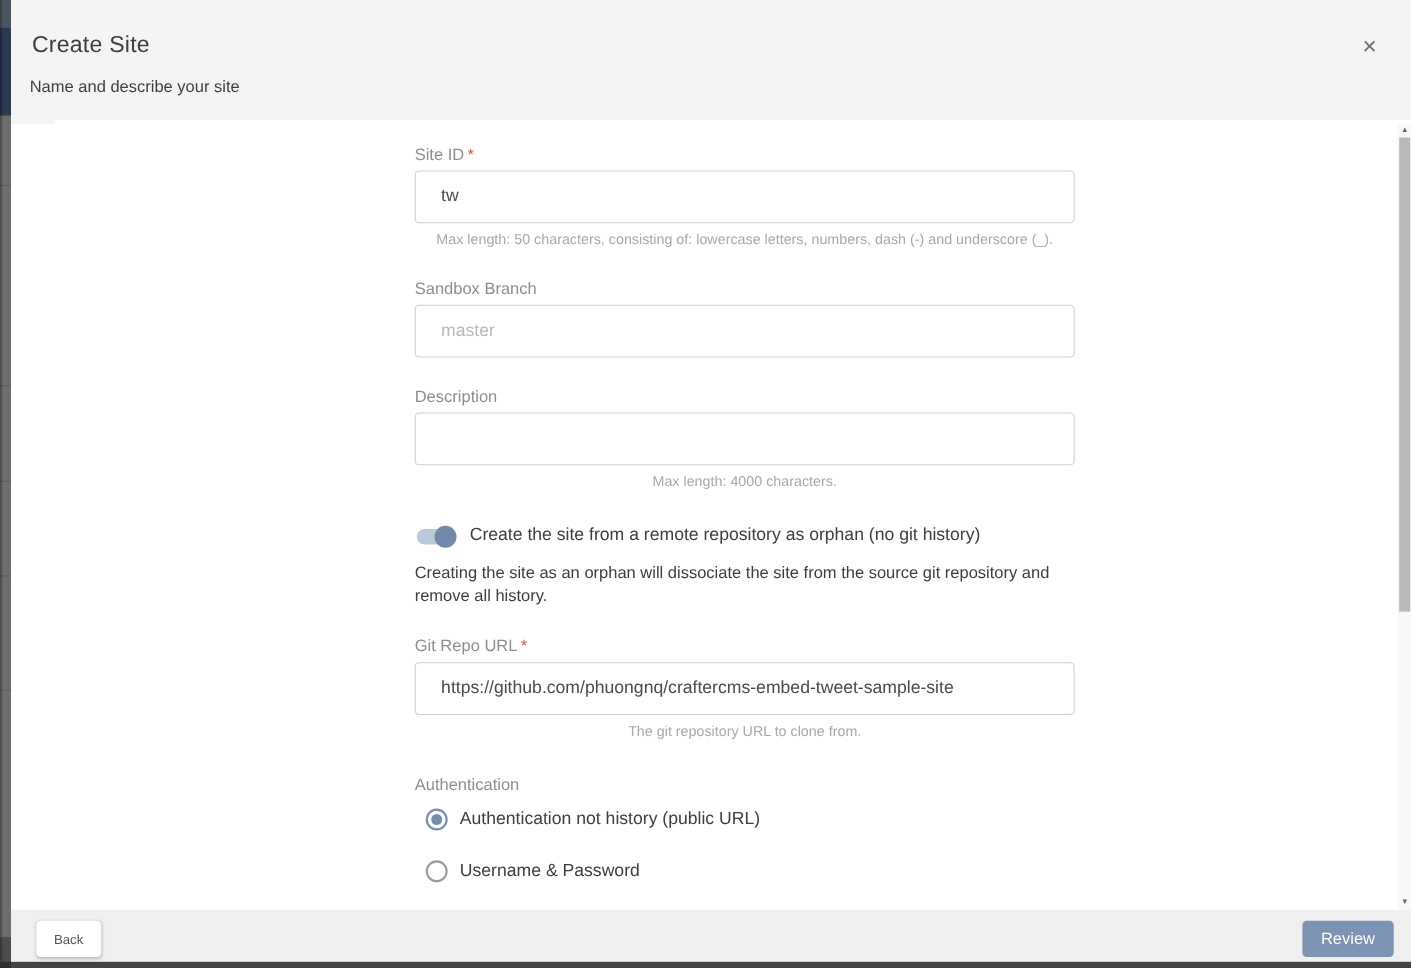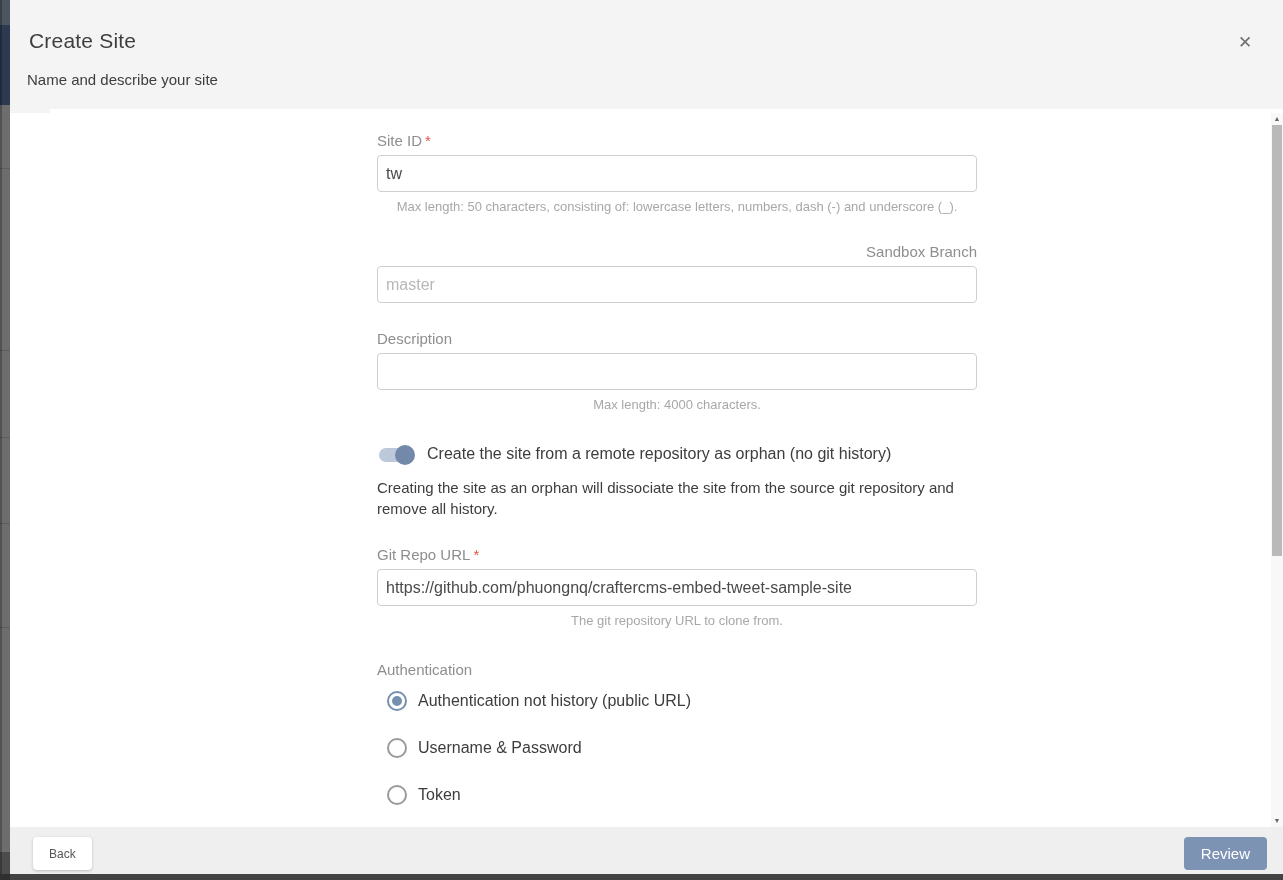--- a/index.html
+++ b/index.html
@@ -29,28 +29,28 @@
   .modal-subtitle { position:absolute; left:17px; top:71px; font-size:15px; color:#3e3e3e; }
   .close-btn { position:absolute; right:26px; top:31px; width:24px; height:24px; border:none; background:transparent;
                font-size:17px; color:#707070; cursor:pointer; line-height:24px; text-align:center; }
 
   .modal-body { position:absolute; top:109px; left:0; width:100%; height:714px; background:#fff; overflow:hidden;margin-left:40px; }
   .form-col { width:600px; margin:23px 0 0 327px; }
 
   .field-label { font-size:15px; color:#8e8e8e; margin-bottom:6px; display:block; }
   .req { color:#e0544c; margin-left:3px; }
   .text-input {
-    width:600px; height:37px; border:1px solid #cfcfcf; border-radius:4px;
-    padding:0 8px; font-size:16px; color:#4a4a4a; background:#fff; outline:none;
+    width:600px; height:48px; border:1px solid #cfcfcf; border-radius:4px;
+    padding:0 23px; font-size:16px; color:#4a4a4a; background:#fff; outline:none;
     font-family:"Liberation Sans", sans-serif;
   }
   .text-input::placeholder { color:#b8b8b8; }
   .helper { font-size:13px; color:#a8a8a8; margin-top:7px;text-align:center; }
 
-  .gap-29 { margin-top:29px;text-align:right; }
+  .gap-29 { margin-top:29px; }
   .gap-27 { margin-top:27px; }
 
   
   .toggle-row { display:flex; align-items:flex-start; margin-top:33px; }
   .switch { position:relative; width:40px; height:20px; flex:0 0 40px; cursor:pointer; }
   .switch .track { position:absolute; top:3px; left:2px; width:34px; height:14px; border-radius:7px; background:#bcc9da; }
   .switch .thumb { position:absolute; top:0; right:2px; width:20px; height:20px; border-radius:50%; background:#7389a9; }
   .toggle-label { font-size:16px; color:#3d3d3d; margin-left:10px; }
   .toggle-help { margin-top:12px; font-size:15px; color:#3d3d3d; line-height:21px; width:580px; }
 

